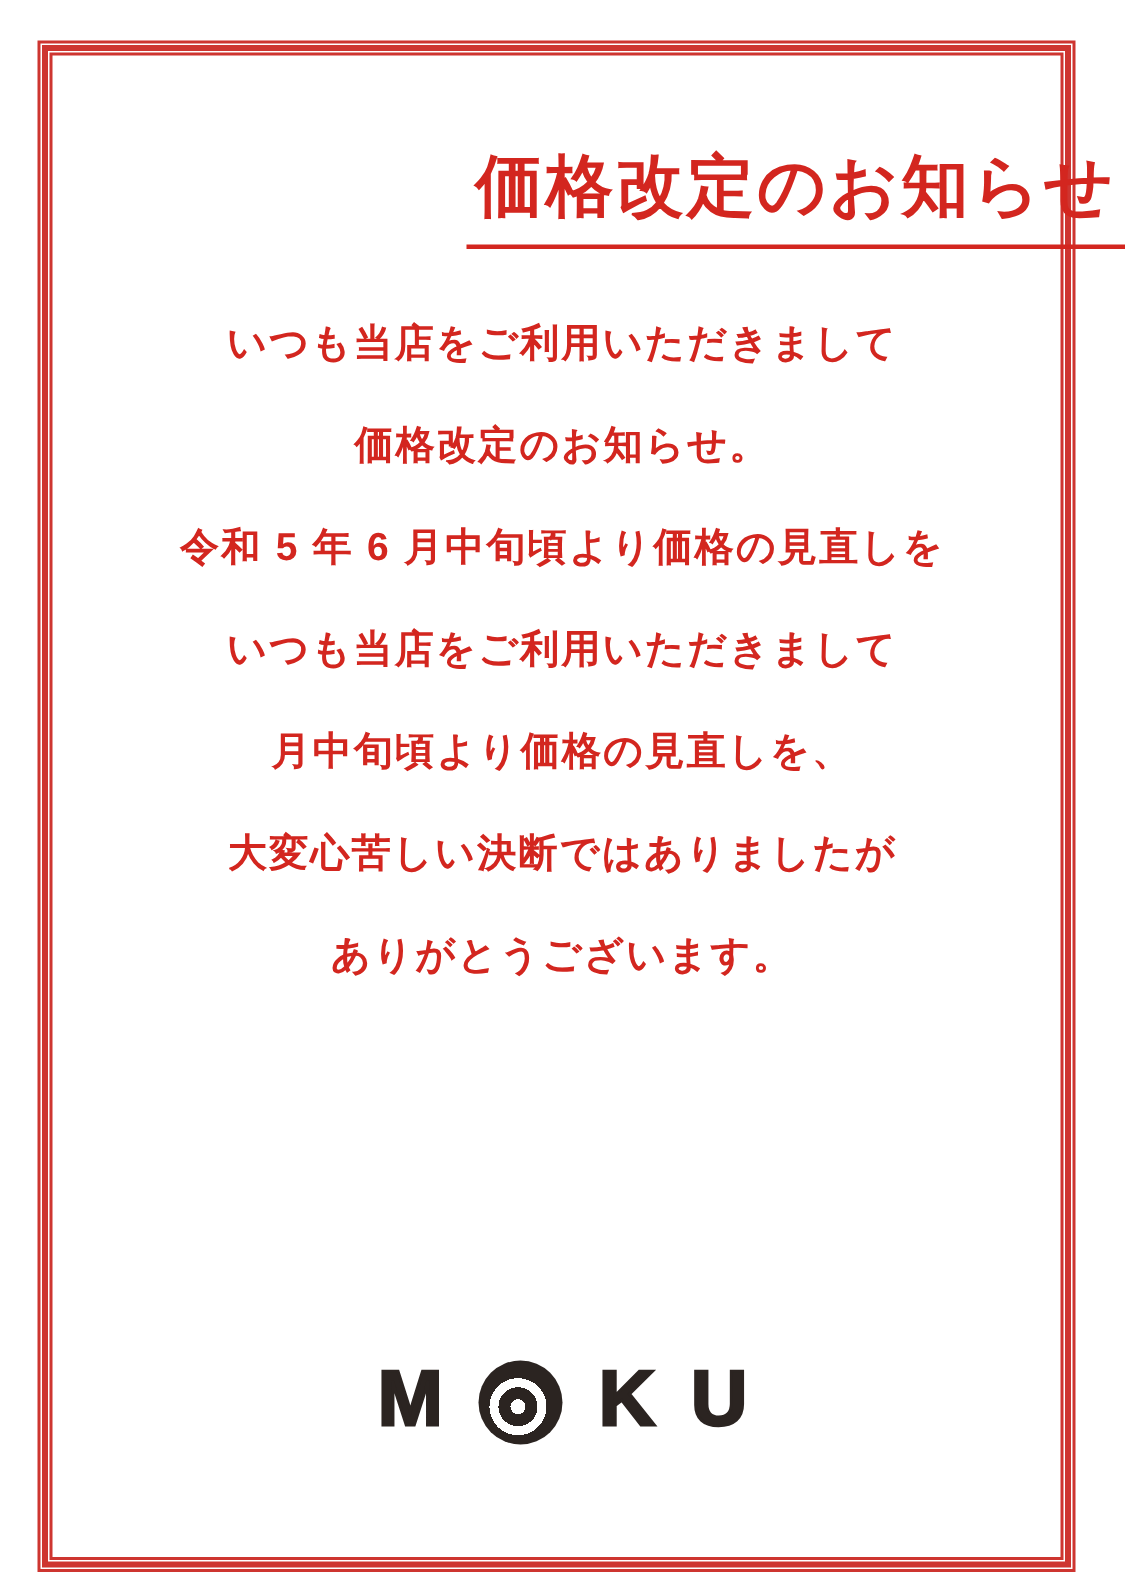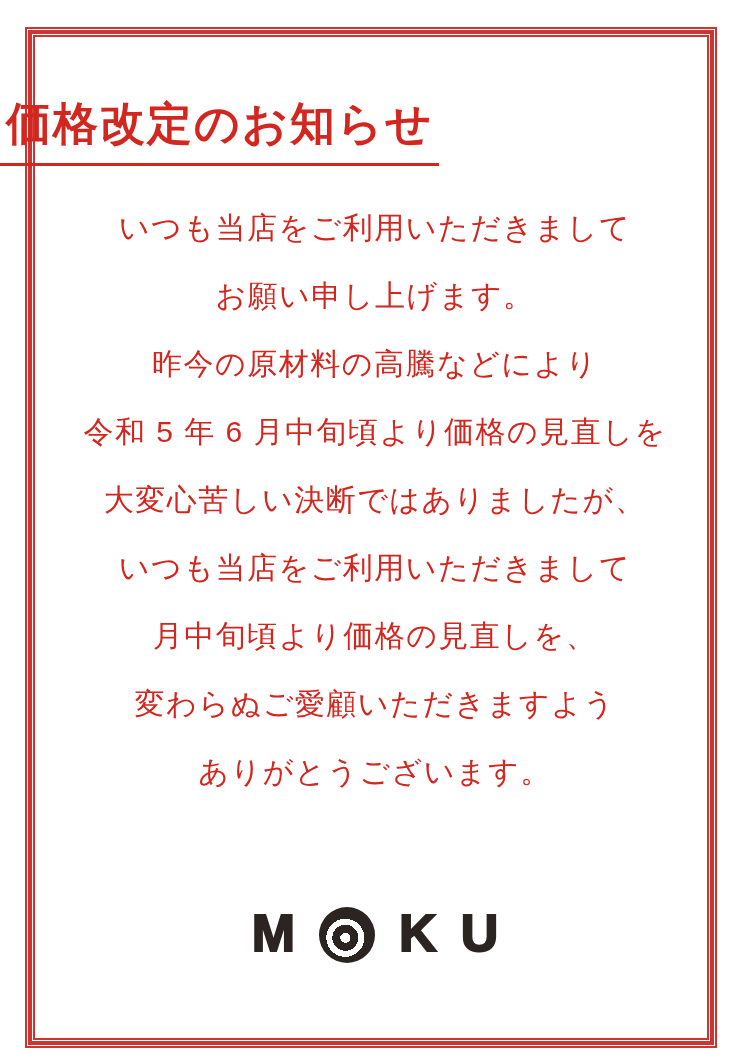--- a/index.html
+++ b/index.html
@@ -30,38 +30,38 @@
   .frame-inner{
     position:absolute;inset:1px;
     border:2px solid var(--frame-red);
   }
   .content{
     position:absolute;inset:0;
     text-align:center;color:var(--accent-red);
   }
   .title{
     position:absolute;top:94px;left:0;right:0;
-    text-align:left;
+    text-align:right;
   }
   .title-text{
     display:inline-block;
     font-size:45px;font-weight:bold;
     letter-spacing:2px;
     color:var(--accent-red);
     padding:0 6px 9px 6px;
     border-bottom:3px solid var(--accent-red);
     white-space:nowrap;
   }
   .body-lines{
     position:absolute;top:194px;left:40px;right:40px;
     text-align:center;
   }
   .body-line{
     line-height:68px;height:68px;
-    font-size:30px;font-weight:normal;
+    font-size:26px;font-weight:bold;
     letter-spacing:1.5px;
     color:var(--accent-red);
     white-space:nowrap;
   }
   .logo{
     position:absolute;top:903px;left:0;right:0;
     display:flex;justify-content:center;align-items:center;
     gap:24px;
     color:var(--logo-black);
   }
@@ -93,27 +93,25 @@
   </div>
 
   <div class="content">
 
     <h1 class="title">
       <span class="title-text">価格改定のお知らせ</span>
     </h1>
 
     <div class="body-lines">
       <div class="body-line">いつも当店をご利用いただきまして</div>
-      <div class="body-line">お願い申し上げます。</div>
-      <div class="body-line">昨今の原材料の高騰などにより</div>
+      <div class="body-line">価格改定のお知らせ。</div>
       <div class="body-line">令和 5 年 6 月中旬頃より価格の見直しを</div>
-      <div class="body-line">大変心苦しい決断ではありましたが、</div>
       <div class="body-line">いつも当店をご利用いただきまして</div>
       <div class="body-line">月中旬頃より価格の見直しを、</div>
-      <div class="body-line">変わらぬご愛顧いただきますよう</div>
+      <div class="body-line">大変心苦しい決断ではありましたが</div>
       <div class="body-line">ありがとうございます。</div>
     </div>
 
     <div class="logo">
       <span class="logo-letter">M</span>
       <span class="logo-o"></span>
       <span class="logo-letter">K</span>
       <span class="logo-letter">U</span>
     </div>
 

